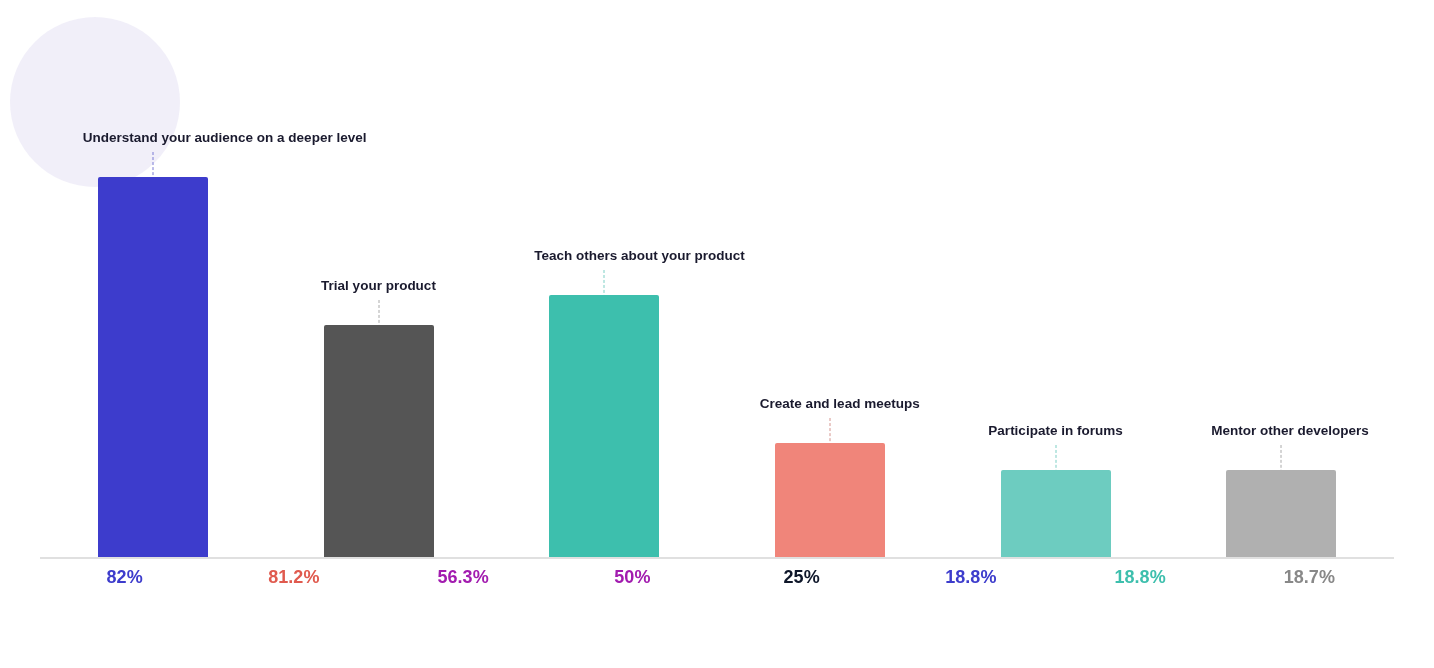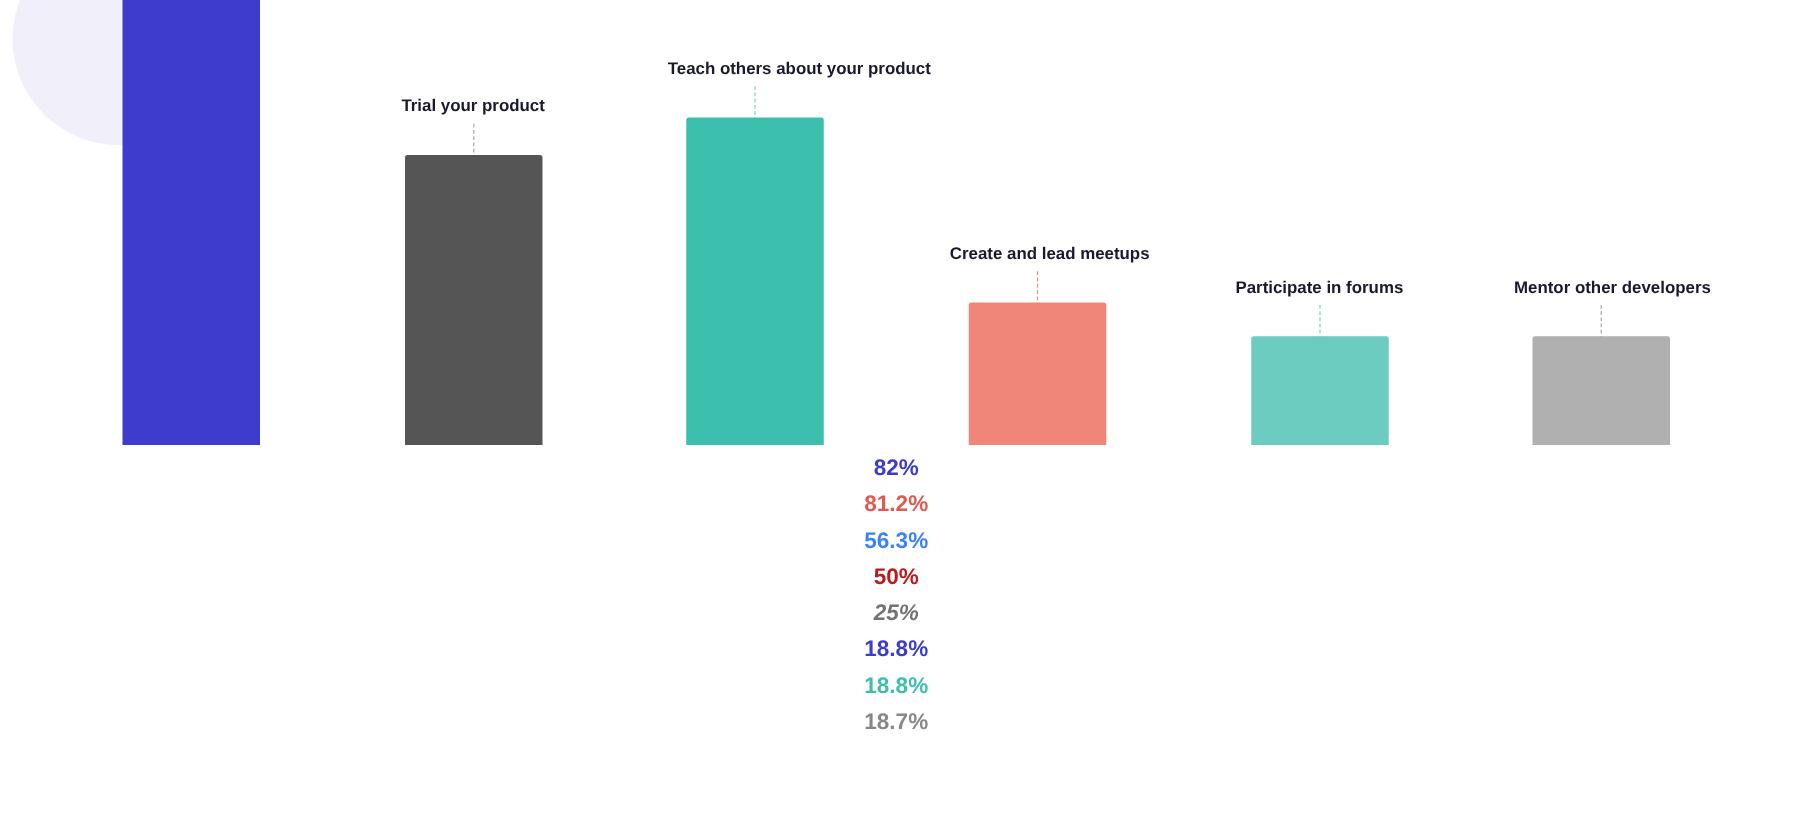--- a/index.html
+++ b/index.html
@@ -60,21 +60,21 @@
       width: 140px;
     }
     .baseline {
       height: 2px;
       background: #e0e0e0;
       width: 100%;
       margin-top: 0;
     }
     .pct-row {
       display: flex;
-      flex-direction: column;
+      flex-direction: row;
       width: 100%;
     }
     .pct-cell {
       flex: 1;
       text-align: center;
       font-weight: 800;
       font-size: 18px;
       padding-top: 8px;
     }
     .note-area {
@@ -153,21 +153,21 @@
           <div class="bar-label-top" style="bottom: 117px; position: absolute; z-index: 2;">Mentor other developers</div>
           <div class="dashed-line" style="height: 112px; border-left-color: rgb(170, 170, 170);"></div>
           <div class="bar" style="height: 87px; background-color: rgb(176, 176, 176); position: relative; z-index: 1;"></div>
         </div>
       </div>
     <div class="baseline"></div>
     <div class="pct-row" id="pct-row">
 
     <div class="pct-cell" style="color: rgb(61, 60, 204);">82%</div>
         <div class="pct-cell" style="color: rgb(224, 90, 78);">81.2%</div>
-        <div class="pct-cell" style="color: #3b82f6;">56.3%</div>
-        <div class="pct-cell" style="color: #b91c1c;">50%</div>
-        <div class="pct-cell" style="color: #737373; font-style: italic;">25%</div>
+        <div class="pct-cell" style="color: #a21caf;">56.3%</div>
+        <div class="pct-cell" style="color: #a21caf;">50%</div>
+        <div class="pct-cell" style="color: #0f172a;">25%</div>
         <div class="pct-cell" style="color: rgb(61, 60, 204);">18.8%</div>
         <div class="pct-cell" style="color: rgb(61, 191, 173);">18.8%</div>
         <div class="pct-cell" style="color: rgb(136, 136, 136);">18.7%</div>
       </div>
   </div>
 </div>
 
 </body></html>

